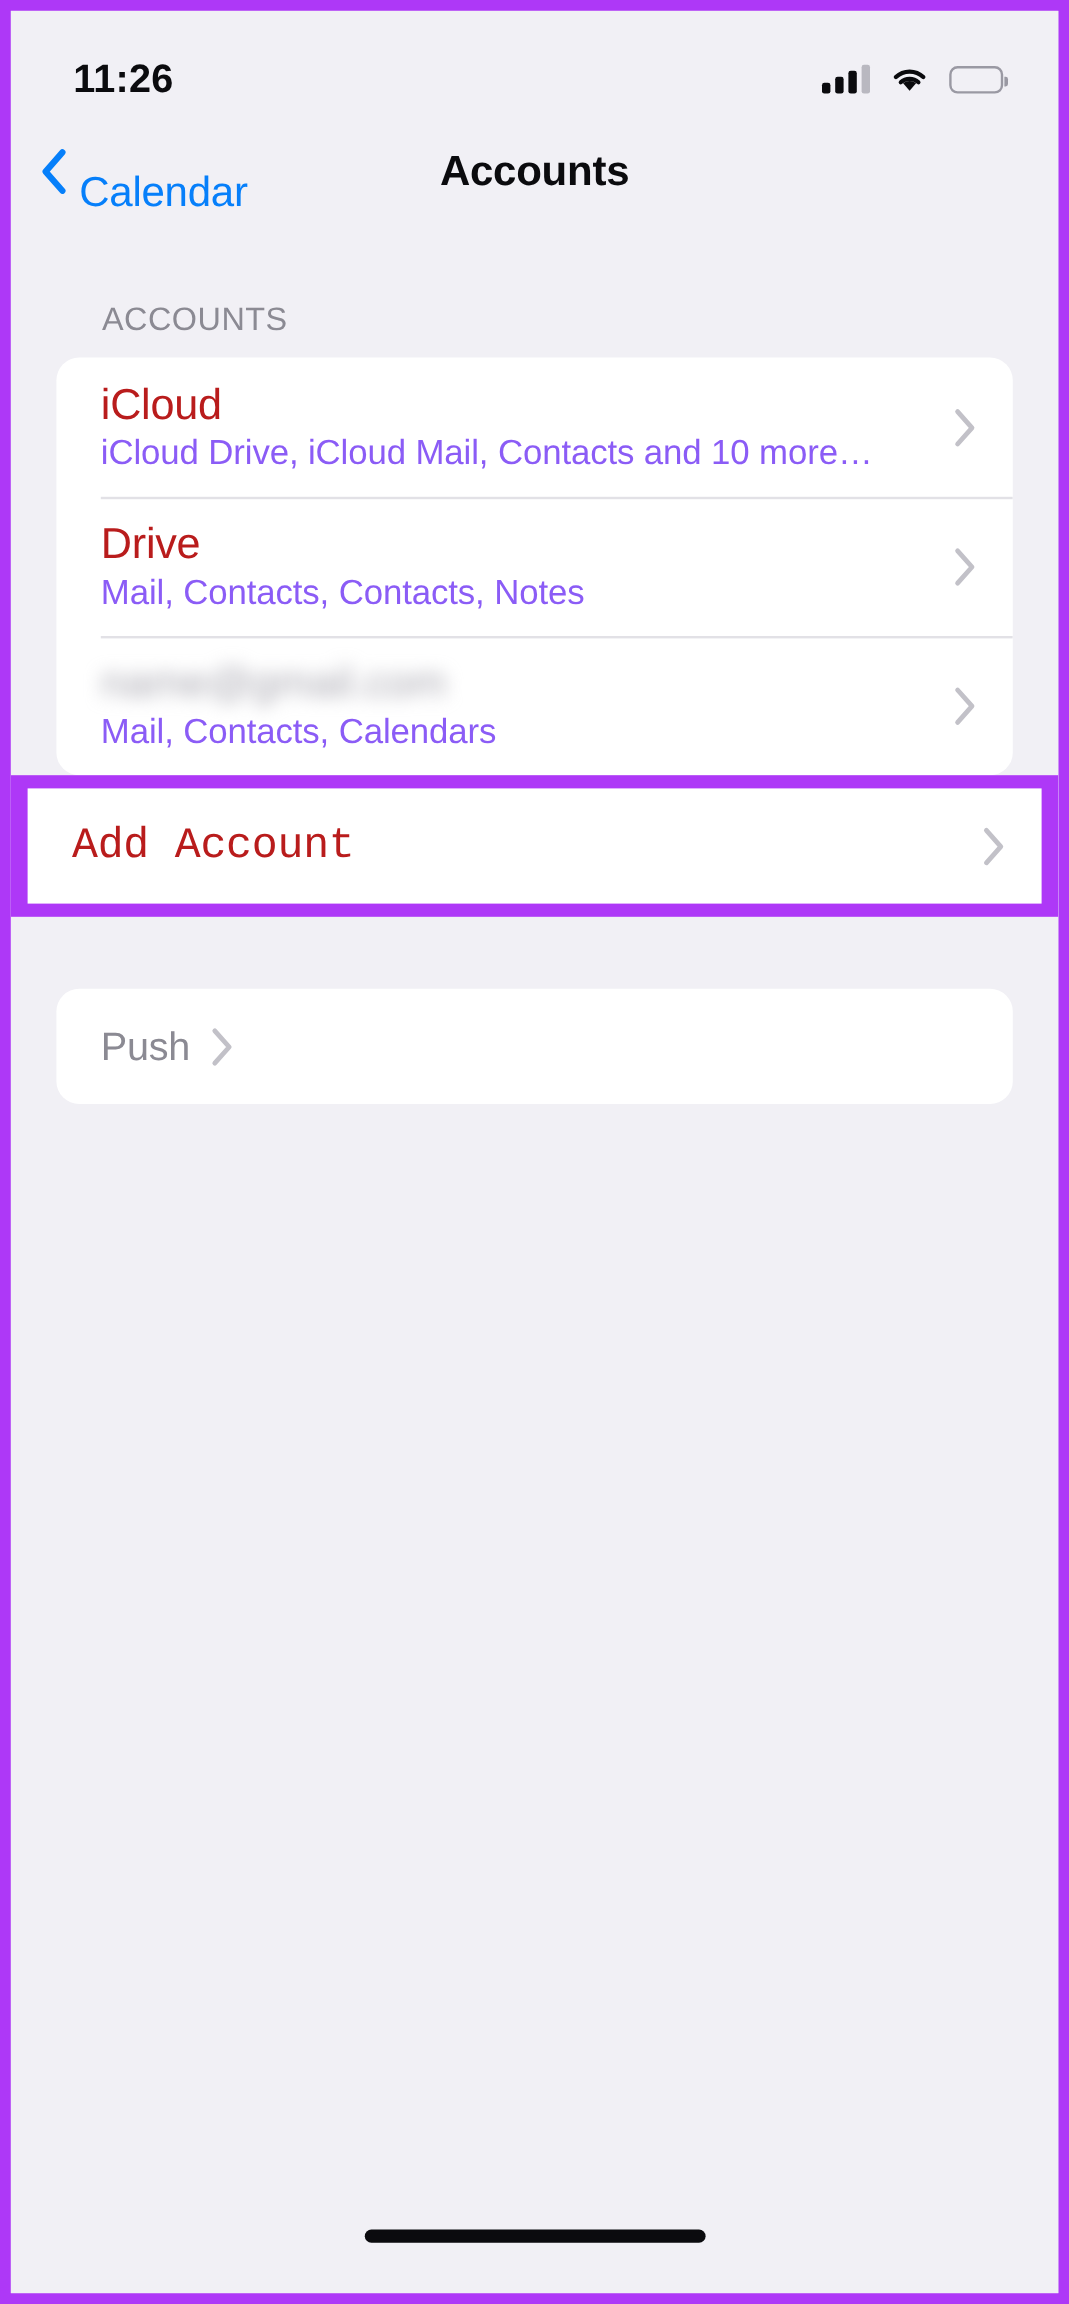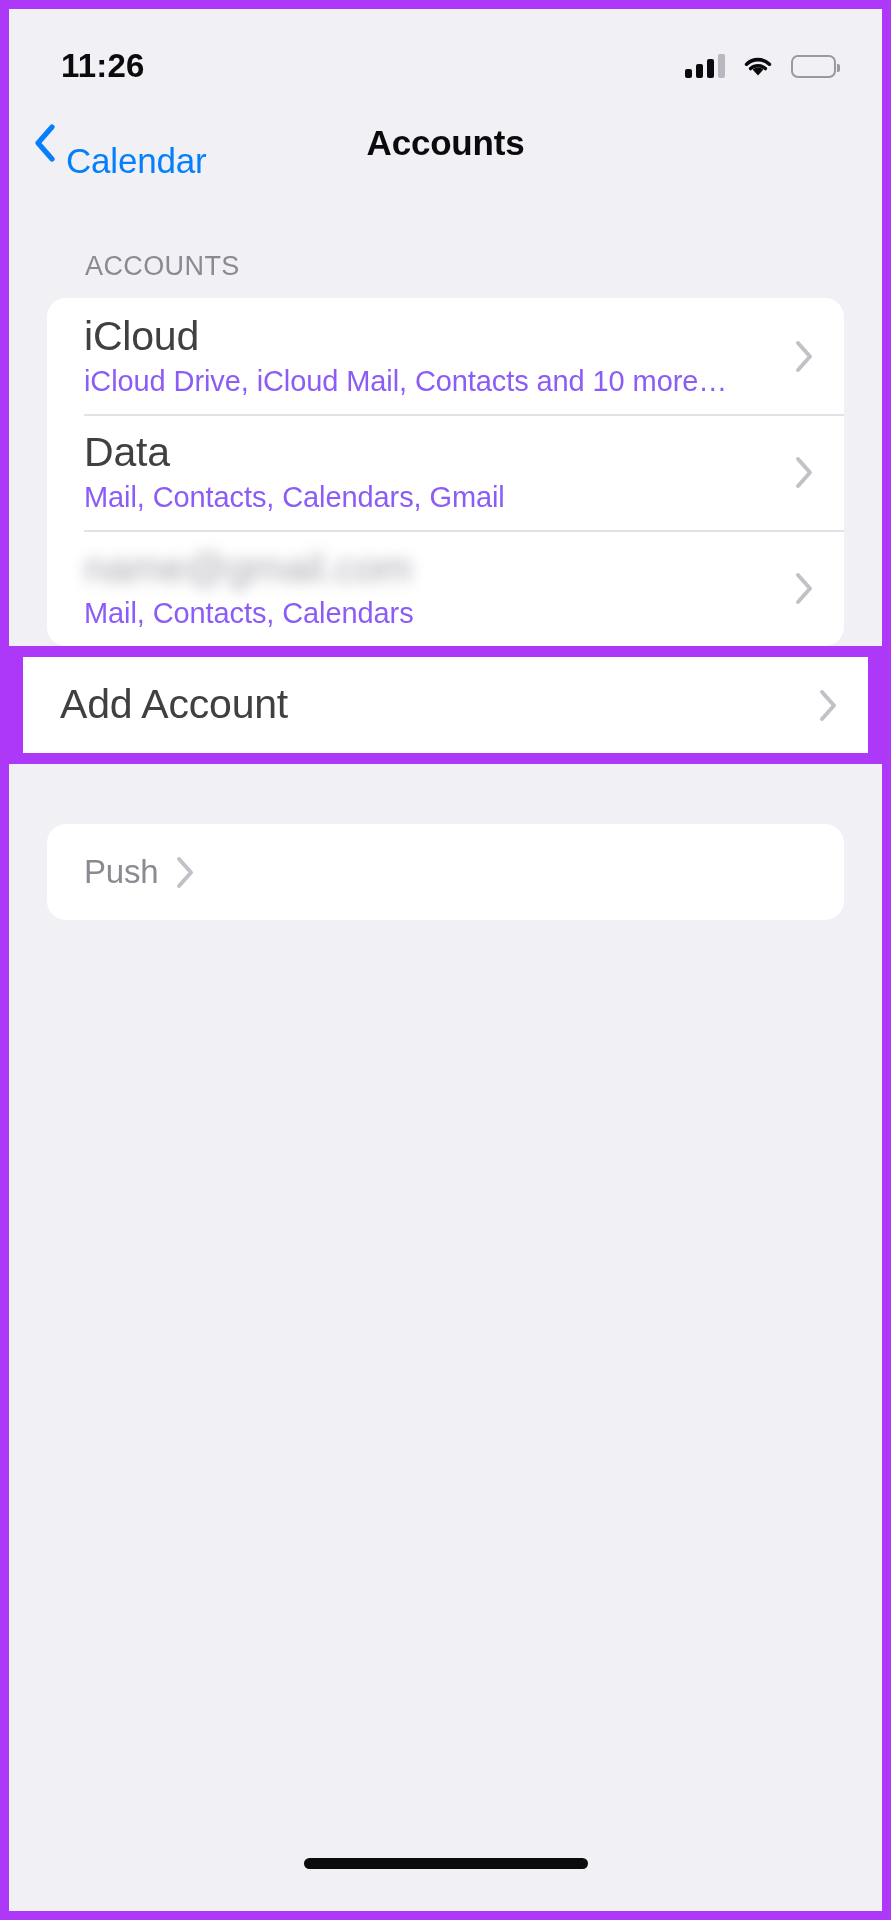--- a/index.html
+++ b/index.html
@@ -149,22 +149,22 @@
     background:#E2E1E6;
   }
   .row-texts {
     flex:1;
     display:flex;
     flex-direction:column;
     gap:5px;
     min-width:0;
   }
   .row-title {
-    font-size:41px;
-    color:#404040;
+    font-size:36px;
+    color:#b91c1c;
     letter-spacing:-0.2px;
     line-height:1.12;
   }
   .row-sub {
     font-size:29px;
     color:#8b5cf6;
     letter-spacing:-0.1px;
     line-height:1.12;
     white-space:nowrap;
     overflow:hidden;
@@ -184,20 +184,21 @@
 
   
   .highlight-wrap {
     margin:0;
     padding:11px 14px 11px 14px;
     background:var(--accent, #AE38F7);
   }
   .highlight-wrap .card {
     margin:0;
     border-radius:0;
+    font-family:Liberation Mono, monospace;
   }
   .gap { height:60px; }
 
   
   .home-area {
     height:96px;
     display:flex;
     align-items:center;
     justify-content:center;
   }
@@ -260,22 +261,22 @@
           </div>
           <span class="chev">
             <svg viewBox="0 0 19 33" width="19" height="33" aria-hidden="true">
               <path d="M3 3 L15 16.5 L3 30" stroke="#C2C1C8" stroke-width="4" fill="none" stroke-linecap="round" stroke-linejoin="round"></path>
             </svg>
           </span>
         </div>
 
         <div class="row two-line row-sep">
           <div class="row-texts">
-            <span class="row-title">Data</span>
-            <span class="row-sub">Mail, Contacts, Calendars, Gmail</span>
+            <span class="row-title">Drive</span>
+            <span class="row-sub">Mail, Contacts, Contacts, Notes</span>
           </div>
           <span class="chev">
             <svg viewBox="0 0 19 33" width="19" height="33" aria-hidden="true">
               <path d="M3 3 L15 16.5 L3 30" stroke="#C2C1C8" stroke-width="4" fill="none" stroke-linecap="round" stroke-linejoin="round"></path>
             </svg>
           </span>
         </div>
 
         <div class="row two-line row-sep">
           <div class="row-texts">

